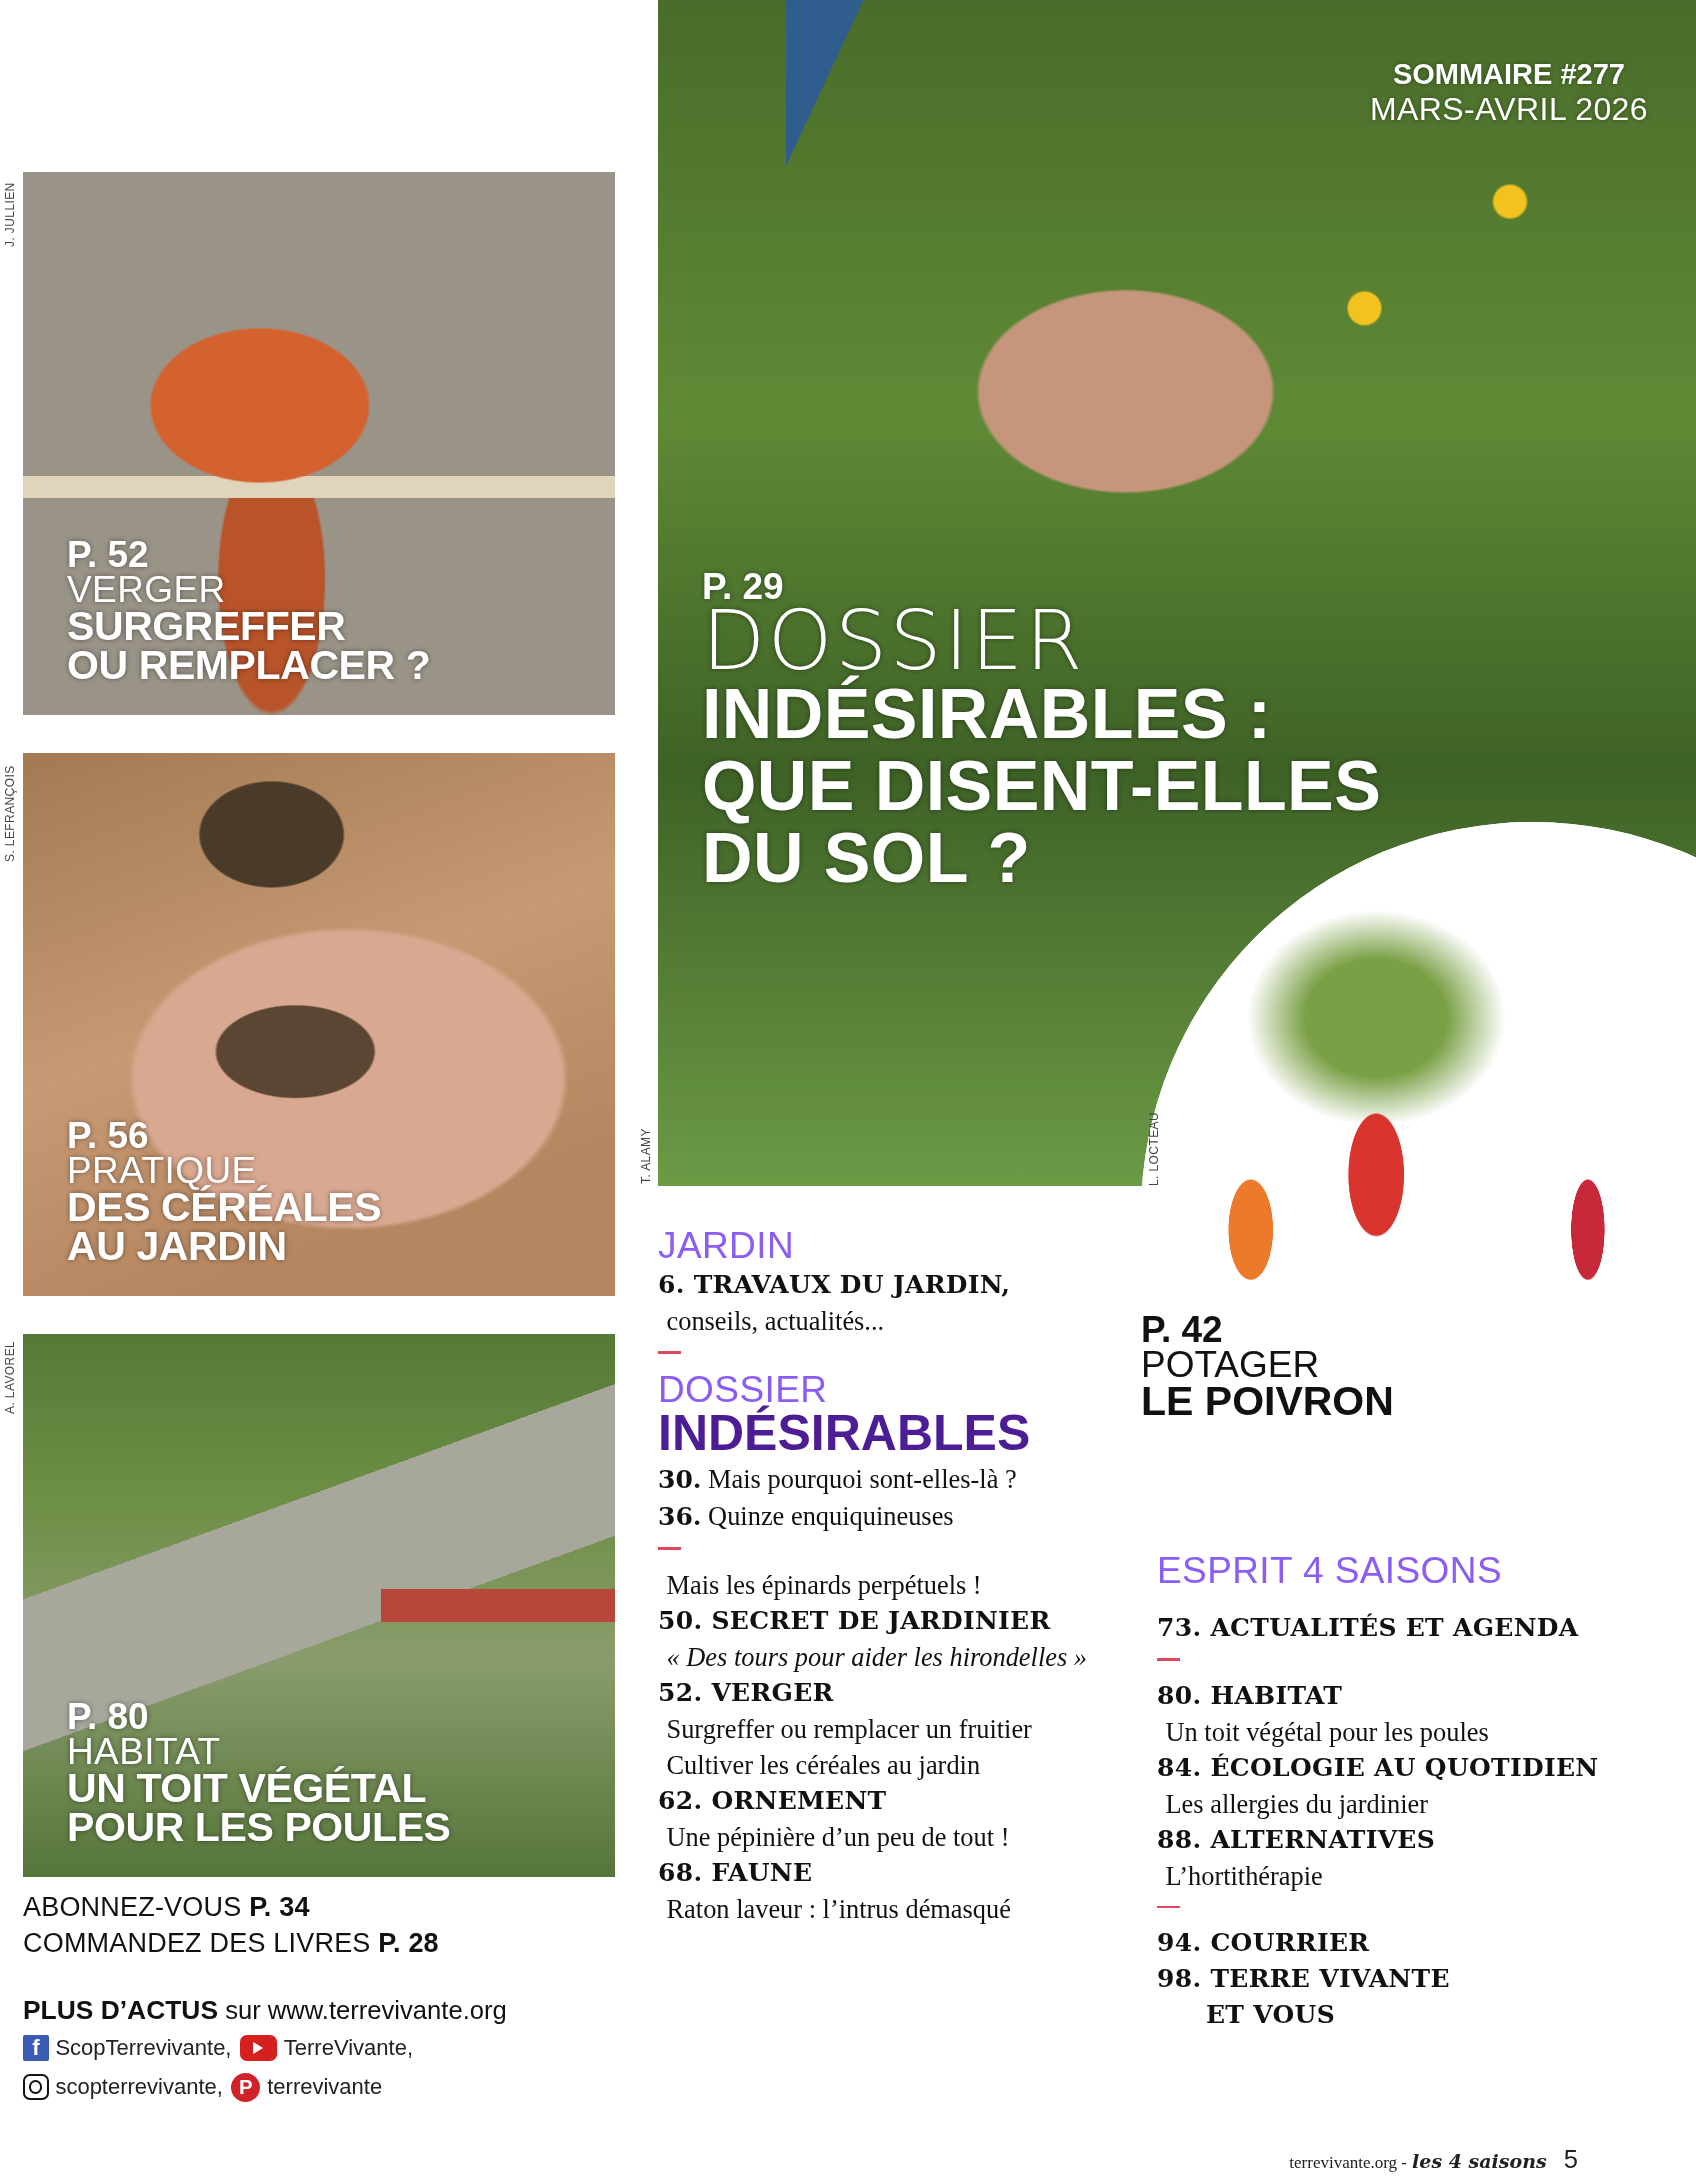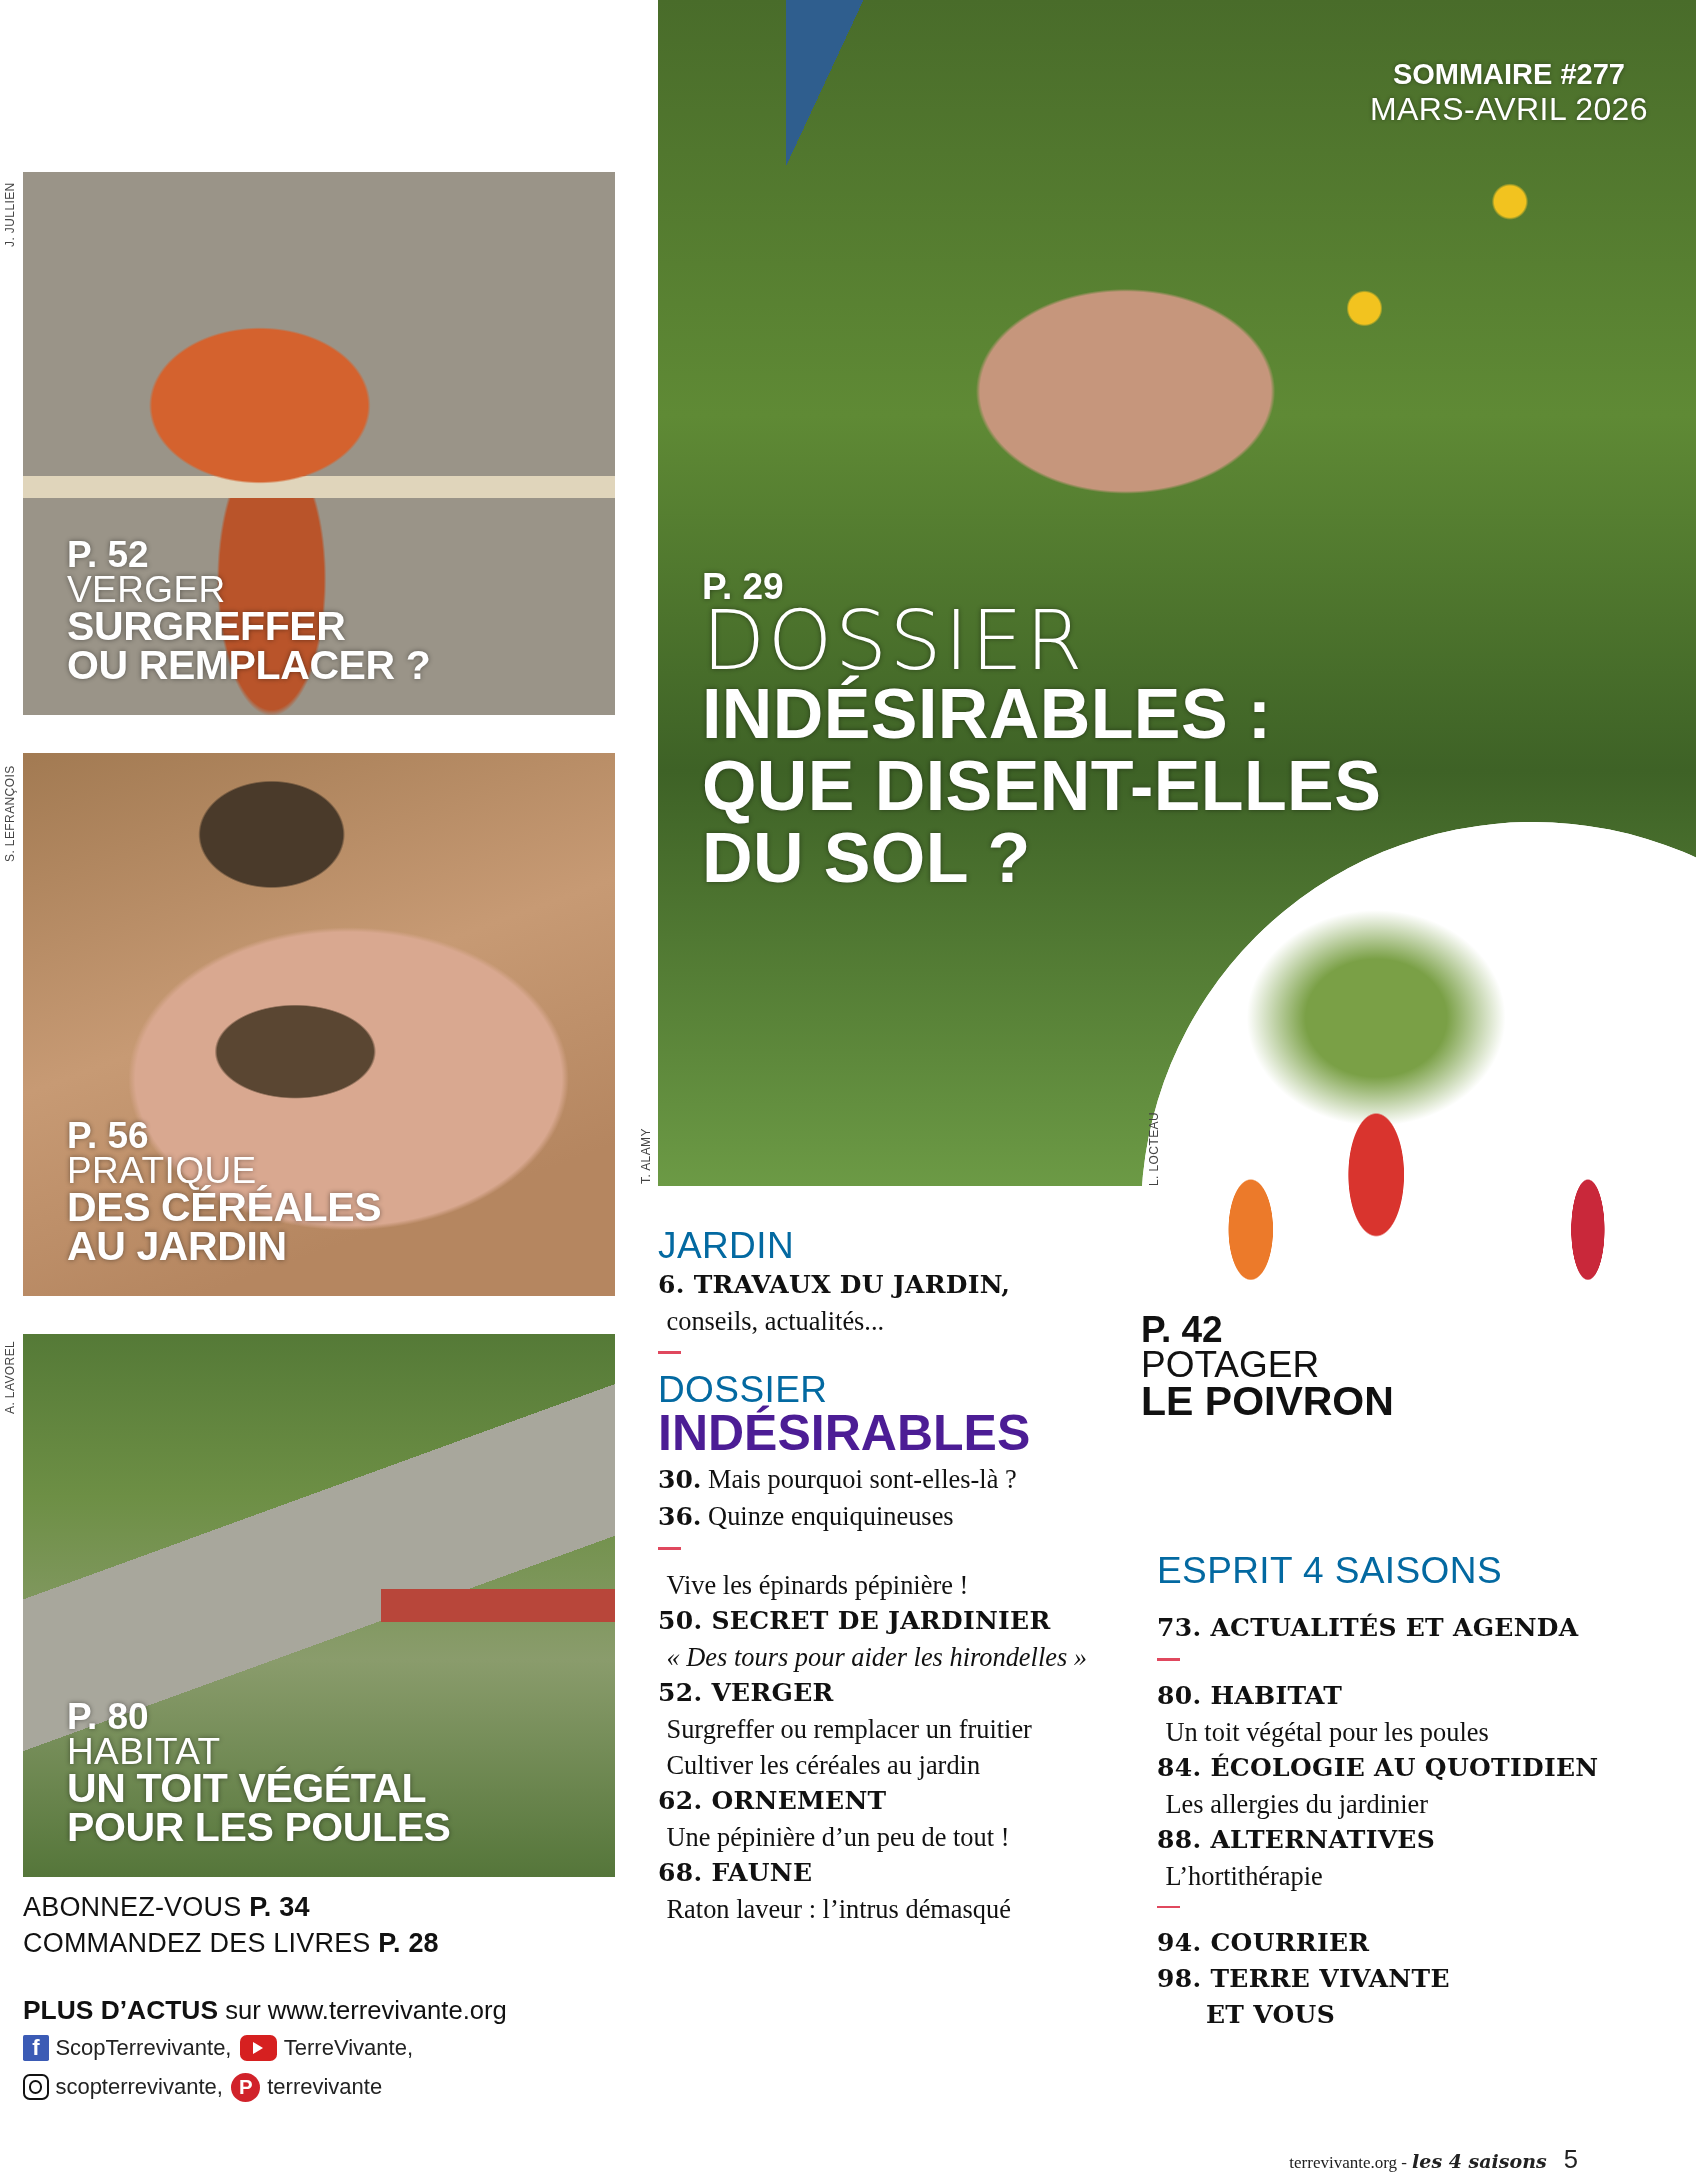--- a/index.html
+++ b/index.html
@@ -72,21 +72,21 @@
   .issue-num  { font-weight: bold; font-size: 29px; text-align: center; }
   .issue-date { font-size: 32px; letter-spacing: 0.4px; }
 
   
   .credit {
     position: absolute; font-size: 12px; color: #444; letter-spacing: 0.4px;
     transform: rotate(-90deg); transform-origin: left top; white-space: nowrap;
   }
 
   
-  .toc-heading { font-size: 37px; font-weight: normal; letter-spacing: 0.4px; color: #0369a1; line-height: 1; }
+  .toc-heading { font-size: 37px; font-weight: normal; letter-spacing: 0.4px; color: #8b5cf6; line-height: 1; }
   .toc-heading-accent { font-size: 50px; font-weight: bold; color: #4c1d95; line-height: 1; }
   .toc-dash { width: 23px; height: 2.6px; background: #e0485e; margin: 12px 0 17px; }
   .toc-item-title { font-family: "DejaVu Serif", serif; font-weight: bold; font-size: 25px; line-height: 36px; letter-spacing: 0.3px; }
   .toc-item-sub { font-family: "Liberation Serif", serif; font-size: 26.4px; line-height: 36px; padding-left: 8.5px; }
   .toc-item-inline { font-family: "Liberation Serif", serif; font-size: 26.4px; line-height: 37px; }
   .toc-item-inline b { font-family: "DejaVu Serif", serif; font-size: 25px; }
   .italic { font-style: italic; }
 
   
   .poivron { position: absolute; left: 1141px; top: 1312px; line-height: 0.95; color: #111; }
@@ -194,21 +194,21 @@
     <span>Mais pourquoi sont-elles-là ?</span>
   </div>
   <div class="toc-item-inline">
     <b>36.</b>
     <span>Quinze enquiquineuses</span>
   </div>
 
   <div class="toc-dash"></div>
 
   <div>
-    <div class="toc-item-sub">Vive les épinards pépinière !</div>
+    <div class="toc-item-sub">Mais les épinards perpétuels !</div>
   </div>
   <div>
     <div class="toc-item-title"><span>50.</span> <span>SECRET DE JARDINIER</span></div>
     <div class="toc-item-sub italic">« Des tours pour aider les hirondelles »</div>
   </div>
   <div>
     <div class="toc-item-title"><span>52.</span> <span>VERGER</span></div>
     <div class="toc-item-sub">Surgreffer ou remplacer un fruitier</div>
   </div>
   <div>

